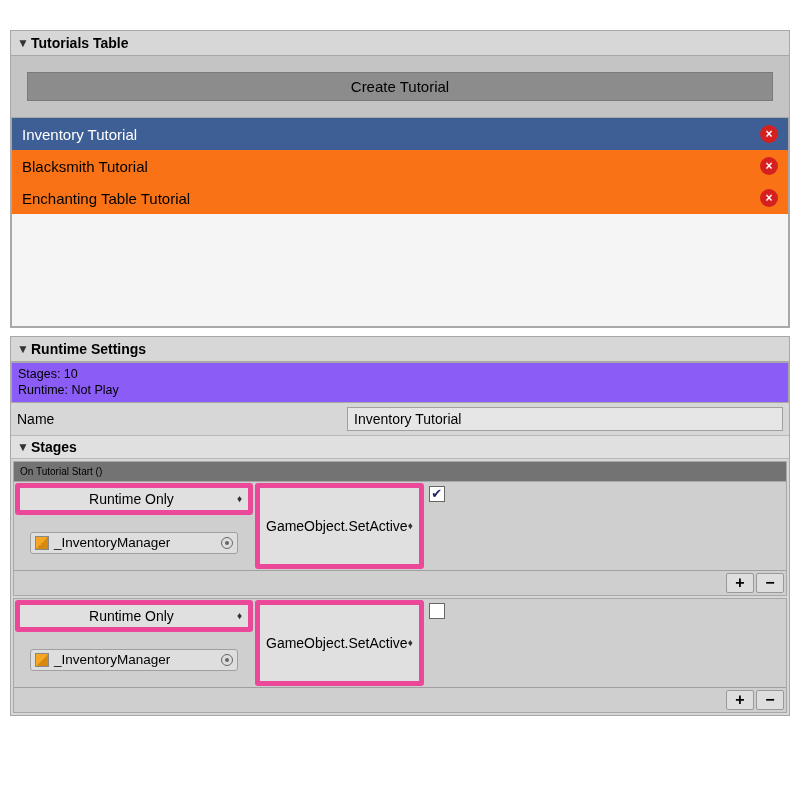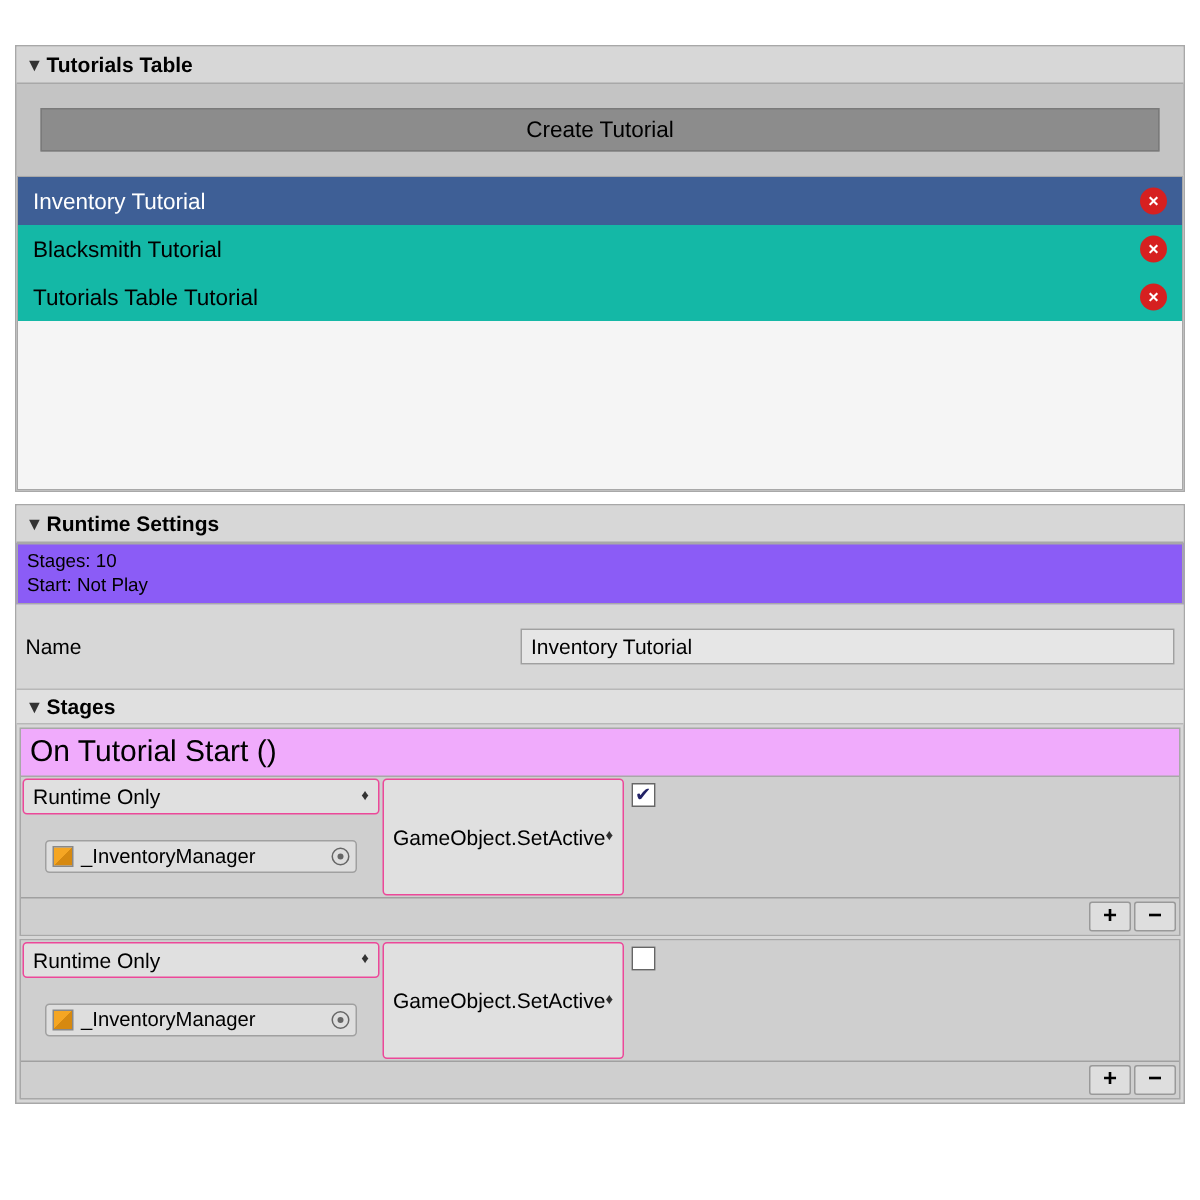--- a/index.html
+++ b/index.html
@@ -60,21 +60,21 @@
     align-items: center;
     justify-content: space-between;
     padding: 7px 10px;
     font-size: 15px;
   }
   .list-row.selected {
     background: #3e5f96;
     color: #fff;
   }
   .list-row:not(.selected) {
-    background: #14b8a6;
+    background: #f97316;
     color: #000;
   }
   .delete-btn {
     width: 18px;
     height: 18px;
     background: #d62020;
     border-radius: 50%;
     color: #fff;
     display: flex;
     align-items: center;
@@ -92,21 +92,21 @@
     background: #8b5cf6;
     border: 1px solid #a8a8a8;
     margin: 0;
     padding: 3px 6px;
     font-size: 12.5px;
     line-height: 1.3;
   }
   .field-row {
     display: flex;
     align-items: center;
-    padding: 16px 6px;
+    padding: 4px 6px;
     background: #d7d7d7;
     border-bottom: 1px solid #b8b8b8;
   }
   .field-label {
     width: 330px;
     font-size: 14px;
   }
   .text-input {
     flex: 1;
     background: #e6e6e6;
@@ -115,45 +115,46 @@
     font-size: 14px;
     color: #000;
   }
   .event-block {
     background: #d7d7d7;
     margin: 0;
     border: 1px solid #a8a8a8;
     margin: 2px;
   }
   .event-header {
-    background: #f0abfc;
+    background: #737373;
     border-bottom: 1px solid #a8a8a8;
     padding: 4px 6px;
-    font-size: 20px;
+    font-size: 10px;
   }
   .event-row {
     display: flex;
     align-items: stretch;
     background: #cfcfcf;
   }
   .event-left {
     width: 240px;
     display: flex;
     flex-direction: column;
   }
   .dropdown {
     background: #e0e0e0;
-    border: 1px solid #ec4899;
+    border: 5px solid #ec4899;
     padding: 3px 6px;
     font-size: 14px;
     display: flex;
     align-items: center;
     justify-content: space-between;
     border-radius: 3px;
     margin: 1px;
+    text-align: center;
   }
   .dropdown-text { flex: 1; }
   .dropdown-arrow { font-size: 10px; color: #333; }
   .event-right {
     flex: 1;
     display: flex;
     flex-direction: row;
   }
   .obj-field {
     background: #dedede;
@@ -241,34 +242,34 @@
   <div class="list-area">
     <div class="list-row selected">
       <span>Inventory Tutorial</span>
       <span class="delete-btn">×</span>
     </div>
     <div class="list-row">
       <span>Blacksmith Tutorial</span>
       <span class="delete-btn">×</span>
     </div>
     <div class="list-row">
-      <span>Tutorials Table Tutorial</span>
+      <span>Enchanting Table Tutorial</span>
       <span class="delete-btn">×</span>
     </div>
   </div>
 </div>
 
 <div class="settings-panel">
   <div class="section-header">
     <span class="fold-arrow">▼</span>
     <span>Runtime Settings</span>
   </div>
   <div class="status-box">
     <div>Stages: 10</div>
-    <div>Start: Not Play</div>
+    <div>Runtime: Not Play</div>
   </div>
   <div class="field-row">
     <div class="field-label">Name</div>
     <input class="text-input" value="Inventory Tutorial" style="">
   </div>
 
   <div class="sub-header">
     <span class="fold-arrow">▼</span>
     <span>Stages</span>
   </div>

